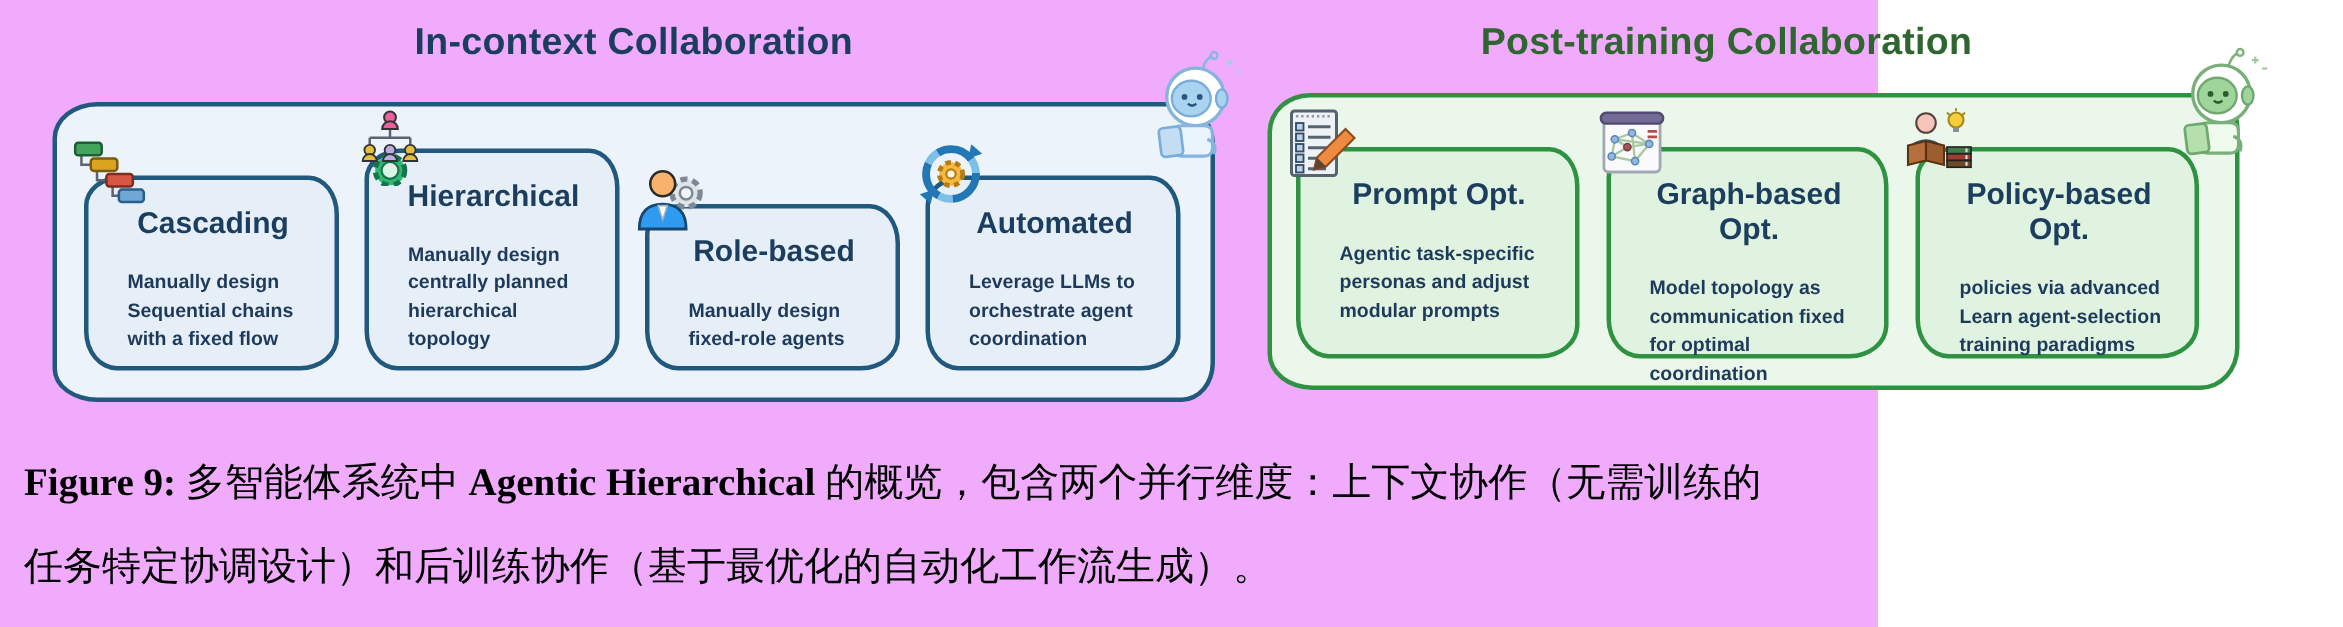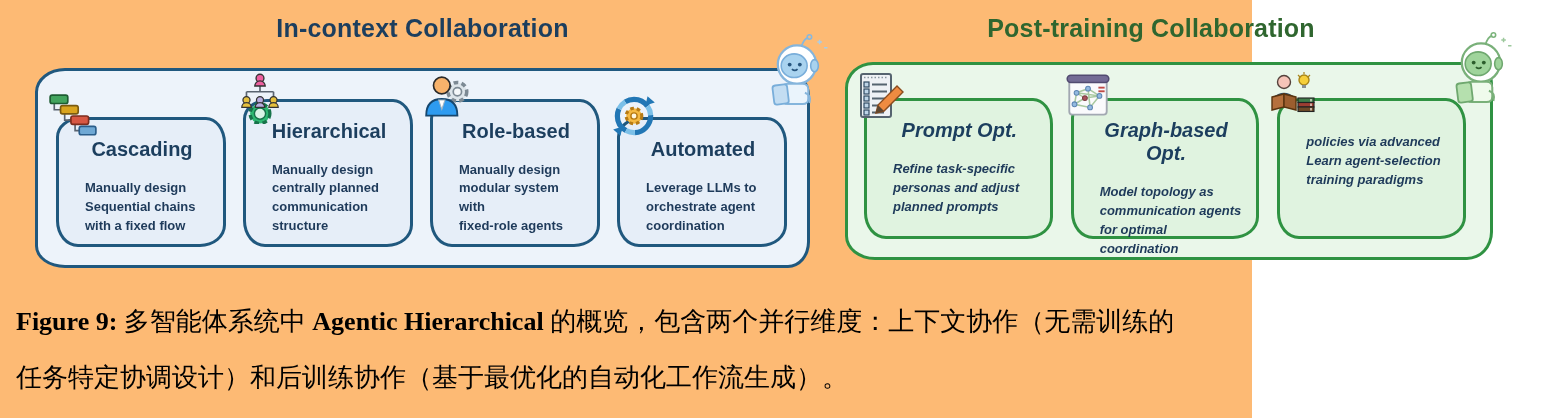--- a/index.html
+++ b/index.html
@@ -1,27 +1,27 @@
 <!DOCTYPE html>
 <html><head>
 <meta charset="utf-8">
 <style>
   html,body{margin:0;padding:0;background:#ffffff;}
   body{width:1562px;height:418px;font-family:"Liberation Sans",sans-serif;overflow:hidden;}
-  .canvas{position:relative;width:1252px;height:418px;background:#fdba74;}
+  .canvas{position:relative;width:1252px;height:418px;background:#f0abfc;}
 
   .group-title{position:absolute;top:14px;font-weight:bold;font-size:25px;letter-spacing:.2px;text-align:center;}
   .title-blue{left:35px;width:775px;color:#1c3e5e;}
   .title-green{left:827px;width:648px;color:#2f662f;}
 
   .panel{position:absolute;box-sizing:border-box;display:flex;align-items:stretch;}
   .panel-blue{left:35px;top:68px;width:775px;height:200px;background:#edf3fa;border:3.5px solid #20587e;
     border-radius:30px 26px 22px 30px / 24px 28px 26px 22px;padding:30px 20px 18px 18px;gap:17px;align-items:flex-end;}
   .panel-green{left:845px;top:62px;width:648px;height:198px;background:#eaf7ea;border:3.5px solid #2f9242;
-    border-radius:28px 24px 26px 30px / 26px 22px 28px 24px;padding:33px 24px 18px 16px;gap:18px;font-style:italic;}
+    border-radius:28px 24px 26px 30px / 26px 22px 28px 24px;padding:33px 24px 18px 16px;gap:18px;}
 
   .card{position:relative;flex:1;box-sizing:border-box;padding:14px 10px 8px 12px;
     border-radius:24px 20px 26px 22px / 20px 26px 22px 26px;}
   .card-blue{background:#e6eef8;border:3px solid #20587e;}
   .card-green{background:#e0f3e0;border:3px solid #2f9242;}
 
   .card-title{text-align:center;font-weight:bold;font-size:20px;color:#1c3e5e;margin-top:4px;}
   .card-desc{margin-top:18px;padding-left:14px;padding-right:2px;font-weight:bold;font-size:13px;
     line-height:1.45;color:#1e3a5a;}
   .card-desc span{display:block;}
@@ -85,38 +85,37 @@
           <circle cx="25" cy="27" r="3.4" fill="#b9aee2" stroke="#333" stroke-width="1.2"></circle>
           <path d="M20.5 34 a4.5 4.5 0 0 1 9 0 z" fill="#b9aee2" stroke="#333" stroke-width="1.2"></path>
           <circle cx="38" cy="27" r="3.4" fill="#e5c03e" stroke="#333" stroke-width="1.2"></circle>
           <path d="M33.5 34 a4.5 4.5 0 0 1 9 0 z" fill="#e5c03e" stroke="#333" stroke-width="1.2"></path>
         </svg>
       </div>
       <div class="card-title">Hierarchical</div>
       <div class="card-desc">
         <span>Manually design</span>
         <span>centrally planned</span>
-        <span>communication structure</span>
+        <span>hierarchical topology</span>
       </div>
     </div>
 
     <div class="card card-blue">
       <div class="card-icon">
         <svg viewBox="0 0 50 50">
           <circle cx="35" cy="19" r="9" fill="#dde5ea" stroke="#7d8a94" stroke-width="3.4" stroke-dasharray="4.5 3.2"></circle>
           <circle cx="35" cy="19" r="4" fill="#f4f7f9" stroke="#7d8a94" stroke-width="1.6"></circle>
           <circle cx="20" cy="13" r="8" fill="#f7b26b" stroke="#2a2a2a" stroke-width="1.6"></circle>
           <path d="M5 42 q0 -16 15 -16 q15 0 15 16 z" fill="#2e9bf0" stroke="#17476e" stroke-width="1.8"></path>
           <path d="M17 27 l3 9 l3 -9 z" fill="#ffffff" stroke="#9fb3c2" stroke-width="1"></path>
         </svg>
       </div>
       <div class="card-title">Role-based</div>
       <div class="card-desc">
         <span>Manually design</span>
-        <span>modular system with</span>
         <span>fixed-role agents</span>
       </div>
     </div>
 
     <div class="card card-blue">
       <div class="card-icon">
         <svg viewBox="0 0 50 50">
           <circle cx="25" cy="25" r="16" fill="none" stroke="#2277b5" stroke-width="5" stroke-dasharray="24 9"></circle>
           <circle cx="25" cy="25" r="16" fill="none" stroke="#7cc0e8" stroke-width="5" stroke-dasharray="9 24" stroke-dashoffset="-24"></circle>
           <path d="M38 6 l7 6 -9 3 z" fill="#2277b5"></path>
@@ -171,23 +170,23 @@
             <line x1="16" y1="34.5" x2="31" y2="34.5" stroke="#55636f" stroke-width="2"></line>
             <rect x="8" y="39" width="5" height="5" fill="#bcd3e6" stroke="#2f4a63" stroke-width="1.2"></rect>
             <line x1="16" y1="41.5" x2="28" y2="41.5" stroke="#55636f" stroke-width="2"></line>
           </g>
           <path d="M41 15 l6 6 -19 19 -8 2 2 -8 z" fill="#ef8b41" stroke="#8a4b1e" stroke-width="1.4"></path>
           <path d="M20 42 l2 -8 6 6 z" fill="#5c4632"></path>
         </svg>
       </div>
       <div class="card-title">Prompt Opt.</div>
       <div class="card-desc">
-        <span>Refine task-specific</span>
+        <span>Agentic task-specific</span>
         <span>personas and adjust</span>
-        <span>planned prompts</span>
+        <span>modular prompts</span>
       </div>
     </div>
 
     <div class="card card-green">
       <div class="card-icon">
         <svg viewBox="0 0 50 50">
           <rect x="7" y="8" width="36" height="34" rx="3" fill="#fafafc" stroke="#a2a8b2" stroke-width="1.8"></rect>
           <rect x="5" y="4" width="40" height="7" rx="3.5" fill="#736b95" stroke="#514a70" stroke-width="1.5"></rect>
           <g stroke="#a9c9a0" stroke-width="1.5" fill="none">
             <path d="M14 21 L25 17 L36 24 L27 35 L12 32 Z"></path>
@@ -201,21 +200,21 @@
             <circle cx="36" cy="24" r="2.3" fill="#93b9e0"></circle>
             <circle cx="27" cy="35" r="2.3" fill="#93b9e0"></circle>
             <circle cx="12" cy="32" r="2.3" fill="#93b9e0"></circle>
             <circle cx="22" cy="26" r="2.3" fill="#a8525b" stroke="#7c3a40"></circle>
           </g>
         </svg>
       </div>
       <div class="card-title">Graph-based Opt.</div>
       <div class="card-desc">
         <span>Model topology as</span>
-        <span>communication agents</span>
+        <span>communication fixed</span>
         <span>for optimal coordination</span>
       </div>
     </div>
 
     <div class="card card-green">
       <div class="card-icon">
         <svg viewBox="0 0 52 50">
           <path d="M30 3 l2 2 M42 3 l-2 2 M36 0 v2" stroke="#a8851a" stroke-width="1.2" fill="none"></path>
           <circle cx="36" cy="8" r="5" fill="#f6cf3a" stroke="#a8851a" stroke-width="1.4"></circle>
           <rect x="34" y="13" width="4" height="3" fill="#8a8f94"></rect>
@@ -224,20 +223,21 @@
           <path d="M4 25 l12 -3 v13 l-12 3 z" fill="#b5703d" stroke="#59330f" stroke-width="1.4"></path>
           <path d="M28 25 l-12 -3 v13 l12 3 z" fill="#9c5e2f" stroke="#59330f" stroke-width="1.4"></path>
           <g stroke="#222222" stroke-width="1.1">
             <rect x="30" y="26" width="16" height="4.5" fill="#3f7d4a"></rect>
             <rect x="30" y="30.5" width="16" height="4.5" fill="#9c3d32"></rect>
             <rect x="30" y="35" width="16" height="4.5" fill="#6e4a28"></rect>
           </g>
           <path d="M43 27 v2.5 M43 31.5 v2.5 M43 36 v2.5" stroke="#e8e3d8" stroke-width="1.4"></path>
         </svg>
       </div>
+      <div class="card-title">Policy-based Opt.</div>
       <div class="card-desc">
         <span>policies via advanced</span>
         <span>Learn agent-selection</span>
         <span>training paradigms</span>
       </div>
     </div>
   </div>
 
   <div class="mascot mascot-green">
     <svg viewBox="0 0 64 78">

